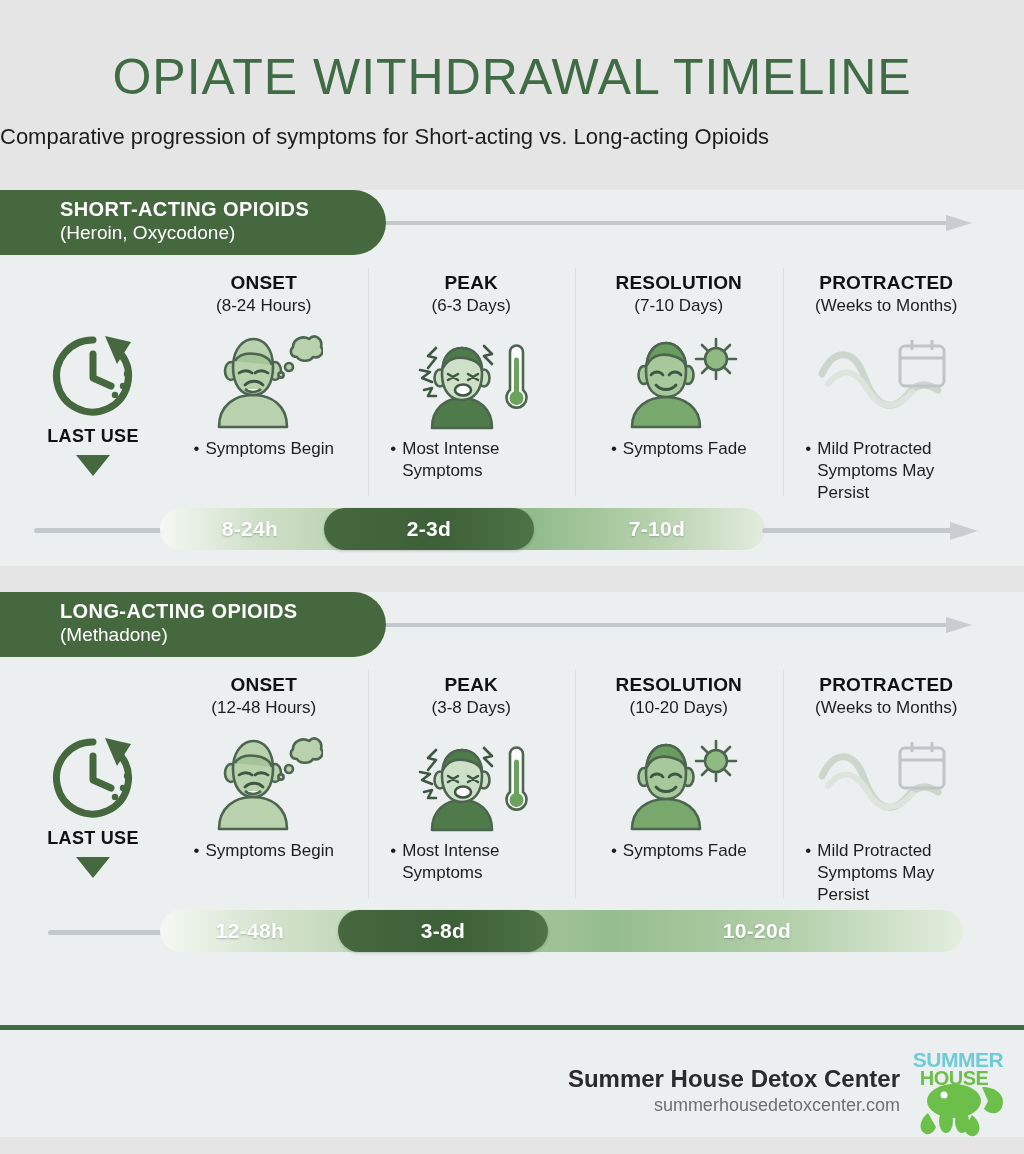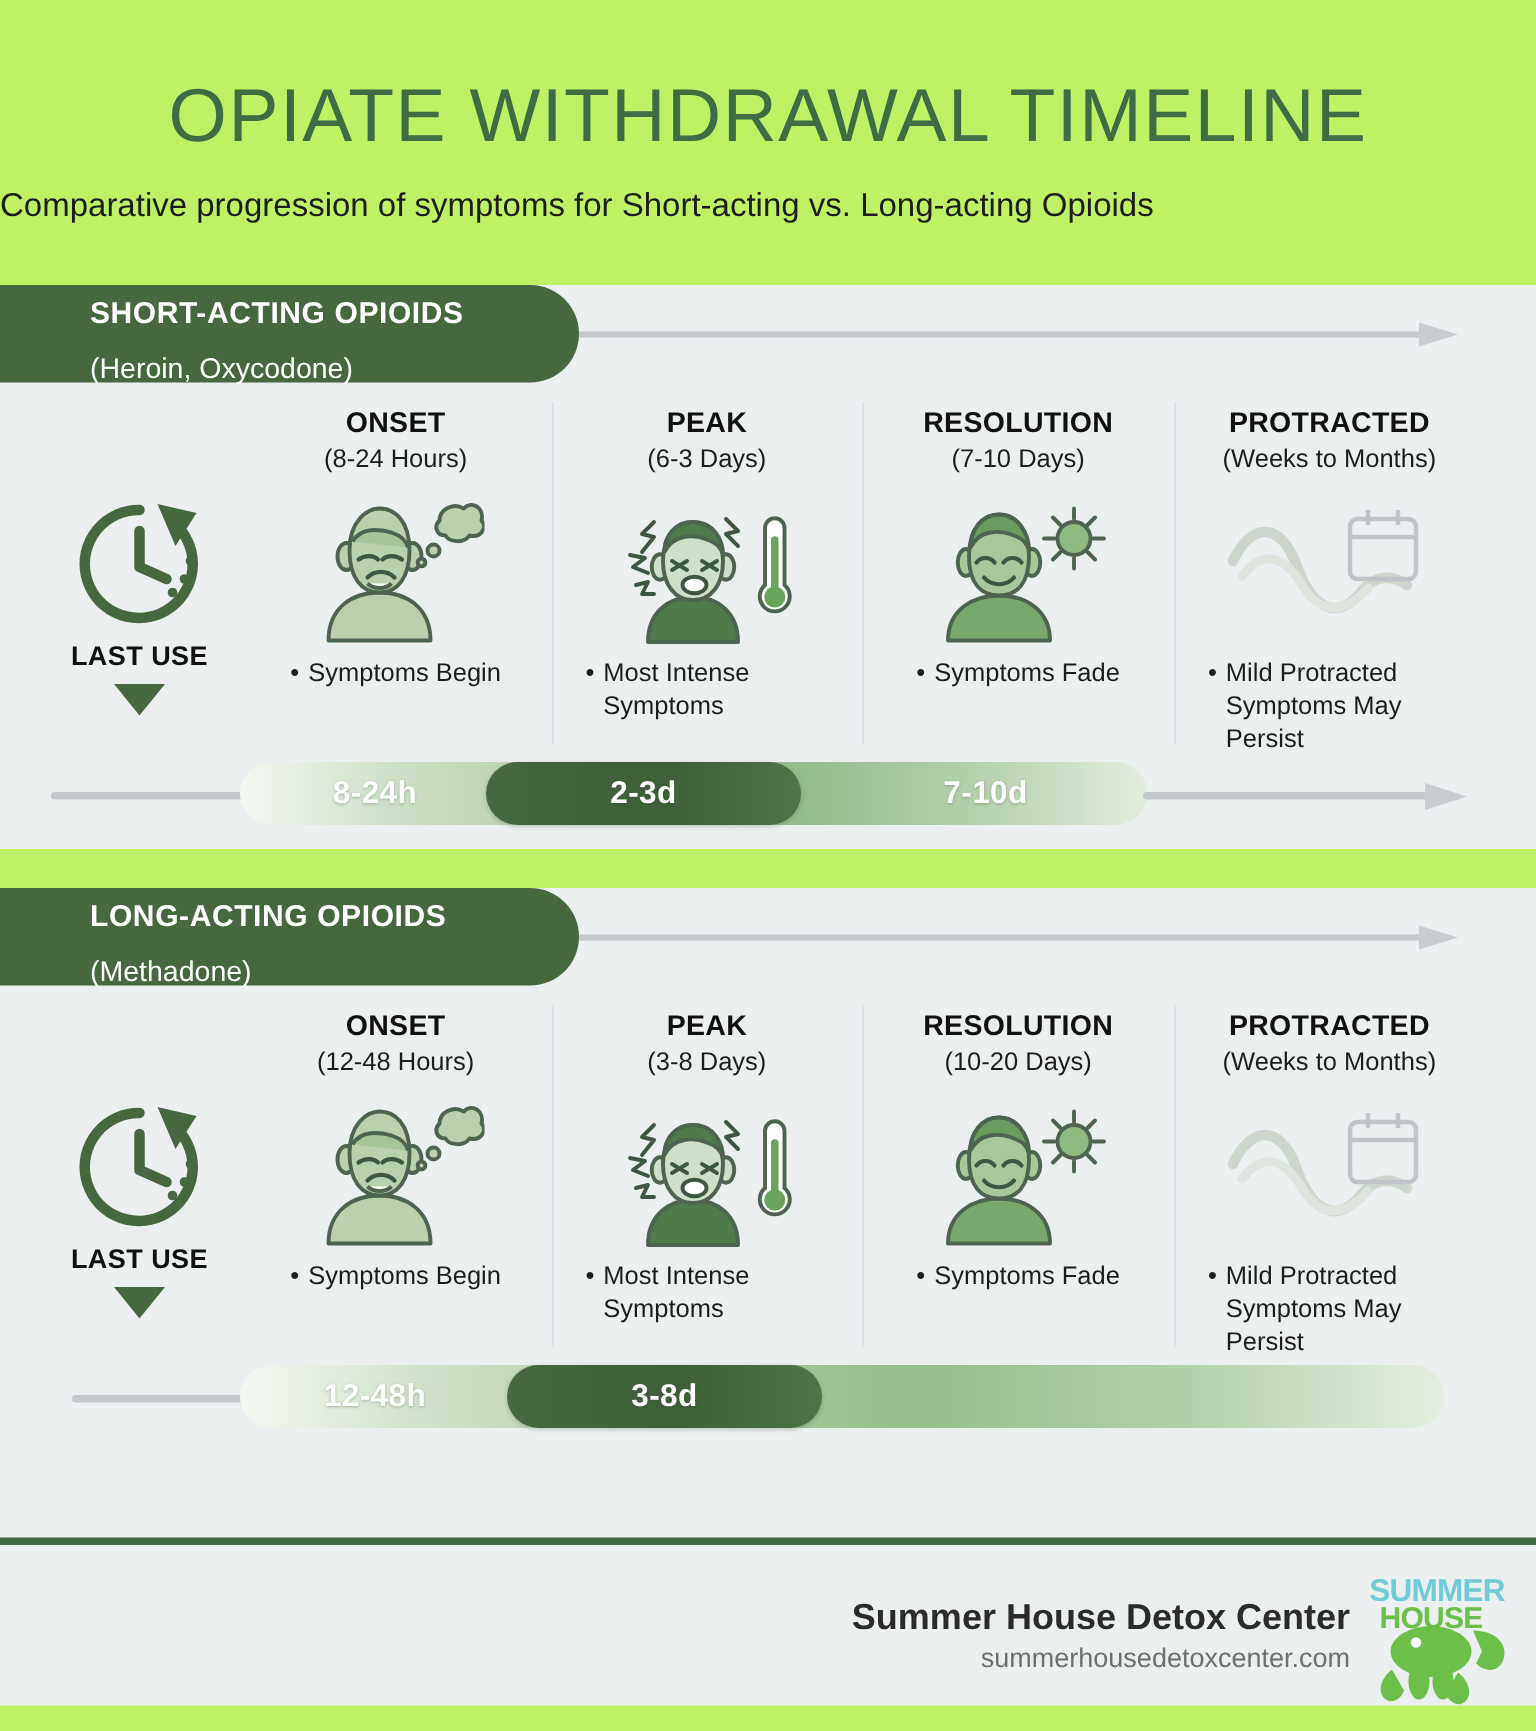--- a/index.html
+++ b/index.html
@@ -2,21 +2,21 @@
 <html><head>
 <meta charset="utf-8">
 <style>
   * { box-sizing: border-box; margin: 0; padding: 0; }
   html, body {
     width: 1024px; height: 1154px;
     background: #ffffff;
     font-family: "Liberation Sans", sans-serif;
     overflow: hidden;
   }
-  .page { position: relative; width: 1024px; height: 1154px; background:#bef264; }
+  .page { position: relative; width: 1024px; height: 1154px; background:#e5e5e5; }
 
   
   .title {
     position:absolute; left:0; top:48px; width:1024px;
     text-align:center;
     font-size:50px; font-weight:400; letter-spacing:1px;
     color:#3f6b45;
     font-family:"Liberation Sans", sans-serif;
   }
   .subtitle {
@@ -41,21 +41,21 @@
   
   .sec-head {
     position:absolute; left:0; top:0;
     width:386px; height:65px;
     background:#46683f;
     border-radius:0 34px 34px 0;
     padding:8px 0 0 60px;
     color:#ffffff;
   }
   .sec-head .main { font-size:20px; font-weight:bold; letter-spacing:.4px; line-height:1.15; }
-  .sec-head .sub  { font-size:19px; font-weight:400; line-height:1.2; margin-top:15px; }
+  .sec-head .sub  { font-size:19px; font-weight:400; line-height:1.2; margin-top:1px; }
 
   
   .head-arrow { position:absolute; left:386px; top:24px; width:590px; height:18px; }
 
   
   .stages { position:absolute; left:160px; top:82px; width:830px; height:230px; display:flex; }
   .stage { position:relative; flex:1 1 0; padding:0 6px; text-align:center; }
   .stage + .stage::before {
     content:""; position:absolute; left:0; top:-4px; width:1px; height:228px;
     background:#d9dee1;
@@ -420,20 +420,23 @@
 
     <div class="timeline" style="top:318px;">
       <div class="tl-line" style="left:48px; width:126px;"></div>
       <div class="tl-track" style="left:160px; width:803px;
            background:linear-gradient(90deg,#f4f8f3 0%, #d3e2cc 14%, #a9c89e 40%, #96bd8e 56%, #b2cfa9 78%, #e4eee0 100%);">
         <div class="tl-seg" style="left:0; width:180px;">
           <span>12-48h</span>
         </div>
         <div class="tl-seg tl-peak" style="left:178px; width:210px;">
           <span>3-8d</span>
+        </div>
+        <div class="tl-seg" style="left:392px; width:410px;">
+          <span>10-20d</span>
         </div>
       </div>
     </div>
   </div>
 
   <div class="footer-rule"></div>
 
   <div class="footer">
     <div class="f-name">Summer House Detox Center</div>
     <div class="f-url">summerhousedetoxcenter.com</div>

